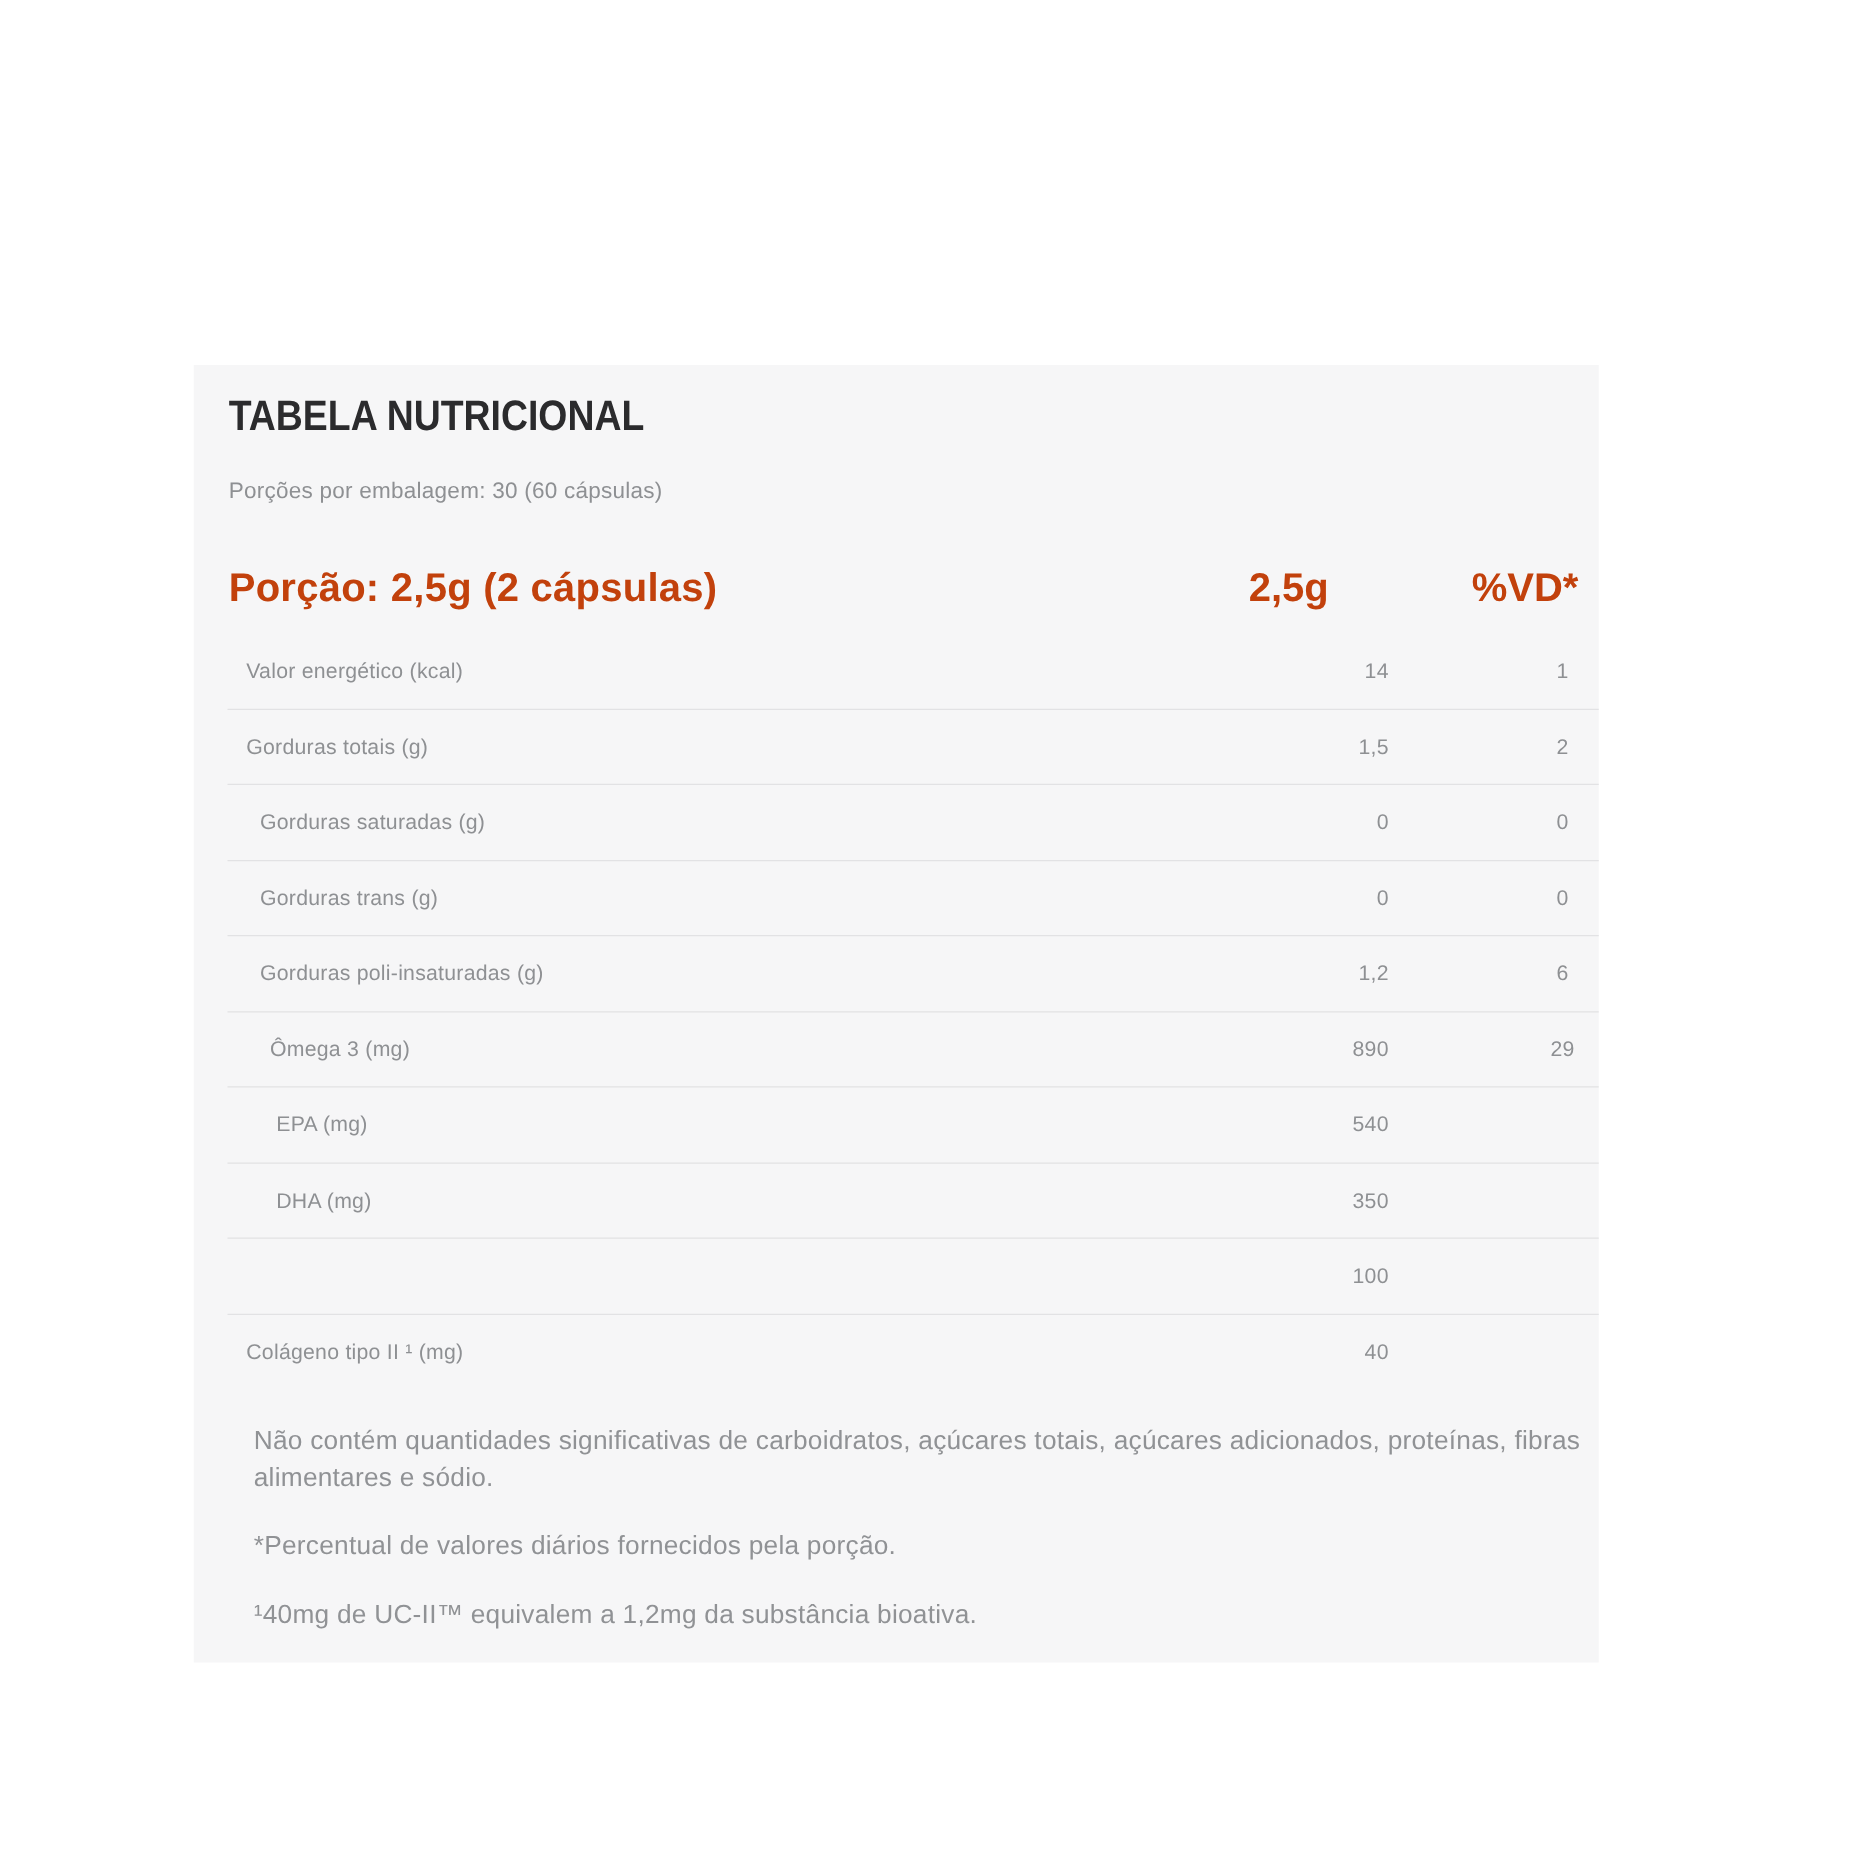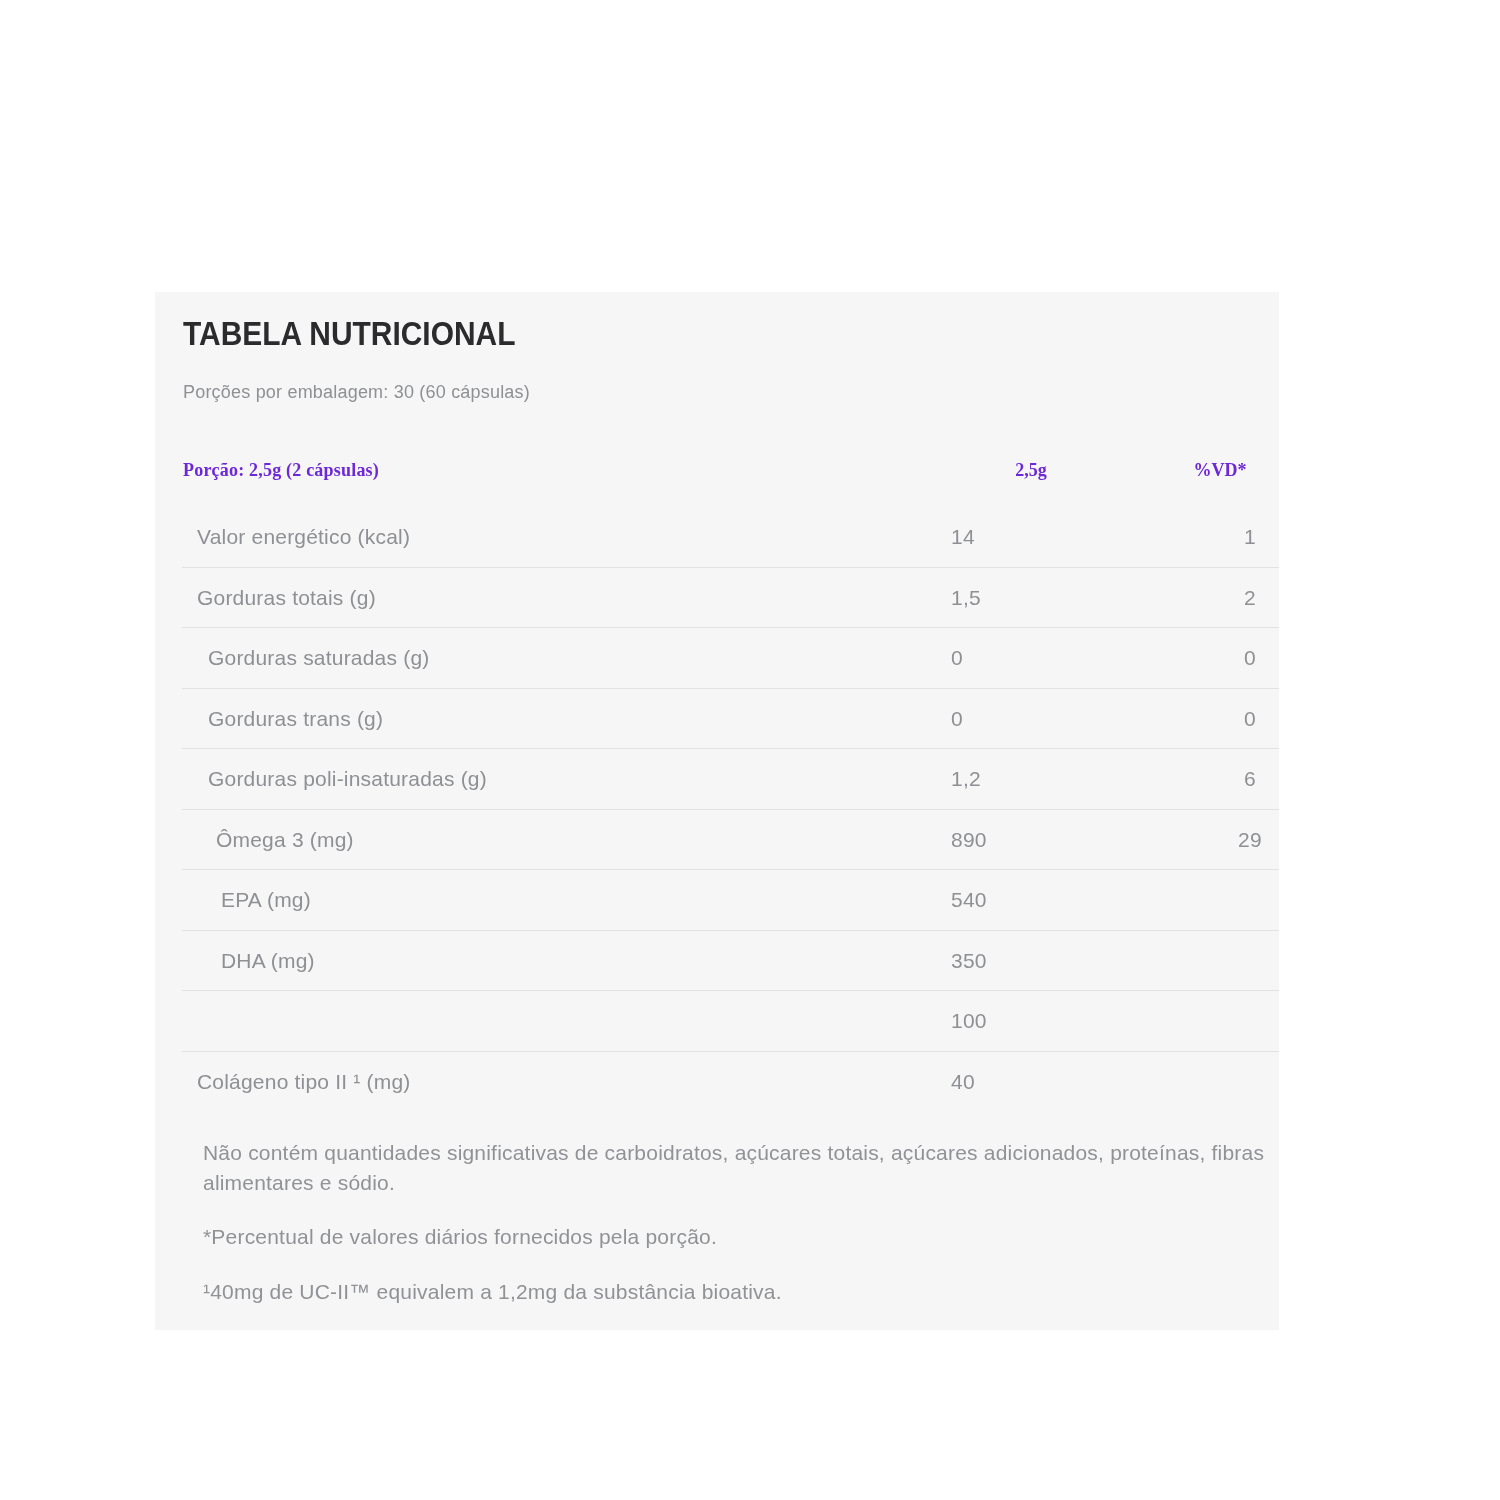--- a/index.html
+++ b/index.html
@@ -48,23 +48,22 @@
     white-space: nowrap;
   }
   .thead {
     position: absolute;
     left: 0;
     top: 160px;
     width: 100%;
     height: 36px;
     line-height: 36px;
     font-weight: bold;
-    color: #6d28d9;
-    font-size: 18px;
-    font-family: Liberation Serif, serif;
+    color: #c2410c;
+    font-size: 32px;
   }
   .thead .portion {
     position: absolute;
     left: 28px;
     top: 0;
     white-space: nowrap;
     letter-spacing: 0.2px;
   }
   .thead .amount-col {
     position: absolute;
@@ -82,21 +81,21 @@
   }
   .trows {
     position: absolute;
     left: 0;
     top: 215px;
     width: 100%;
   }
   .trow {
     position: relative;
     height: 60.5px;
-    font-size: 21px;
+    font-size: 17px;
     color: #8e9093;
     letter-spacing: 0.2px;
   }
   .trow:not(:last-child)::after {
     content: "";
     position: absolute;
     left: 27px;
     right: 30px;
     bottom: 0;
     height: 1px;
@@ -111,21 +110,21 @@
   .trow.indent-0 .tlabel { left: 42px; }
   .trow.indent-1 .tlabel { left: 53px; }
   .trow.indent-2 .tlabel { left: 61px; }
   .trow.indent-3 .tlabel { left: 66px; }
   .trow .tamount {
     position: absolute;
     left: 796px;
     width: 160px;
     top: 0;
     line-height: 60.5px;
-    text-align: left;
+    text-align: right;
   }
   .trow .tdv {
     position: absolute;
     left: 1025px;
     width: 140px;
     top: 0;
     line-height: 60.5px;
     text-align: center;
   }
   .footnote {

